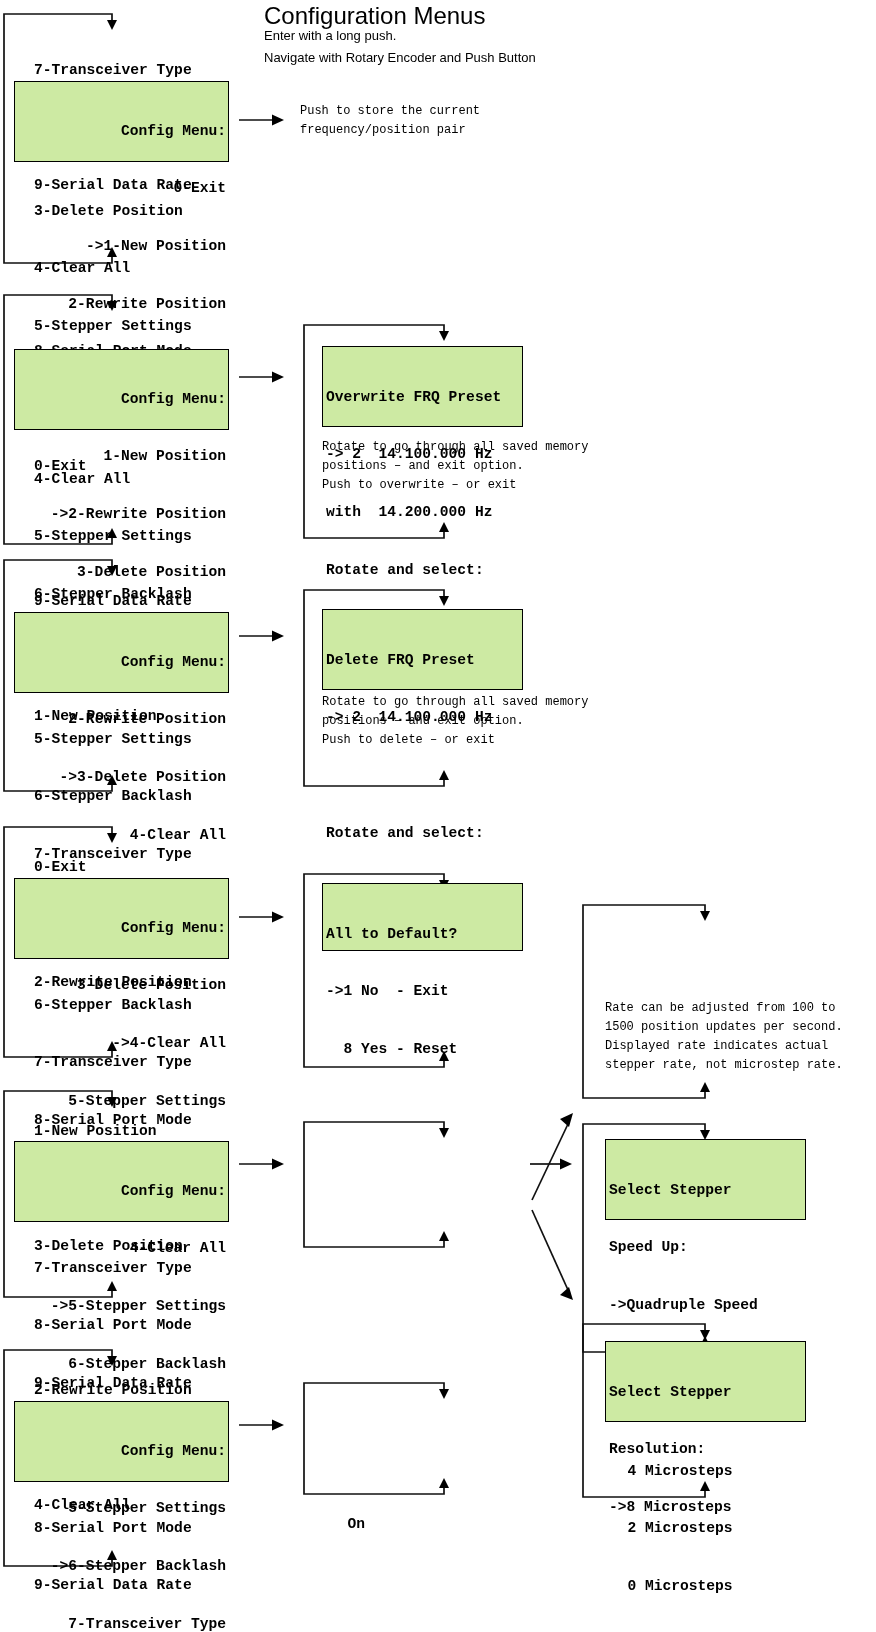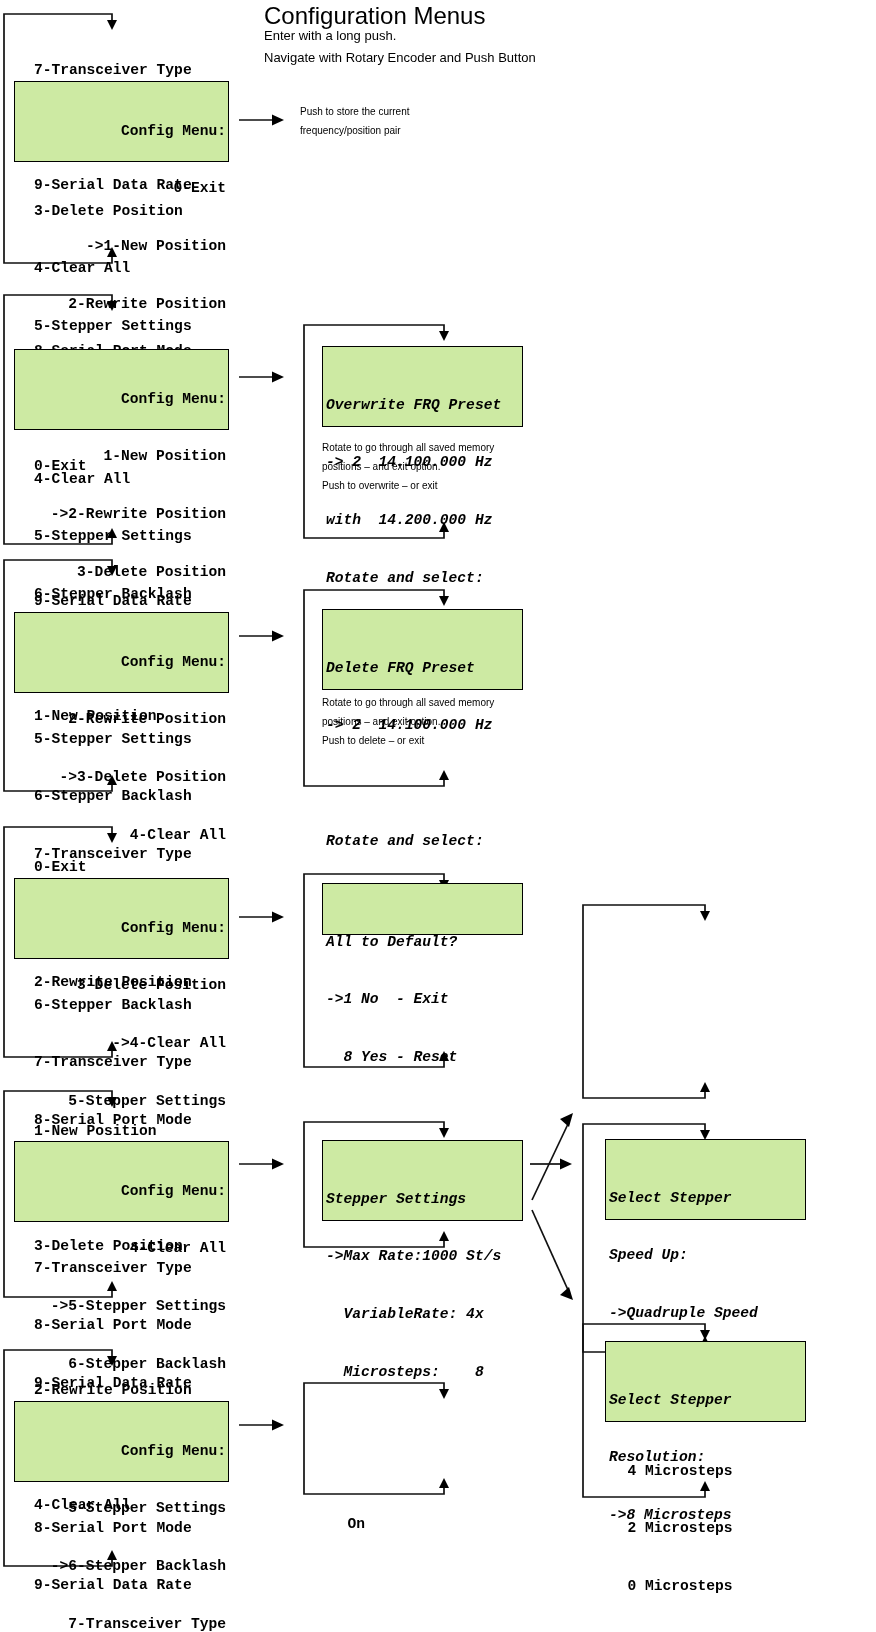--- a/index.html
+++ b/index.html
@@ -19,25 +19,25 @@
   .menu{position:absolute;}
   .menu .row{height:19.3px;padding-left:20px;}
 
   
   .lcd{position:absolute;background:#cdeaa3;border:1.6px solid #000;
        box-sizing:border-box;padding:1px 2px 1px 2px;text-align:right;}
   .lcd .row{height:19.3px;}
 
   
   .panel{position:absolute;background:#cdeaa3;border:1.6px solid #000;
-         box-sizing:border-box;padding:10px 3px;font-style:italic;}
+         box-sizing:border-box;padding:2px 3px;}
   .panel .row{height:19.3px;}
 
   
-  .cap{position:absolute;font-size:10px;line-height:19px;}
+  .cap{position:absolute;font-size:12px;line-height:19px;font-family:Liberation Mono, monospace;}
 
   
   svg.lines{position:absolute;left:0;top:0;width:876px;height:1632px;
             pointer-events:none;}
   svg.lines path,svg.lines line{stroke:#111;stroke-width:1.7;fill:none;}
   svg.lines polygon{fill:#000;}
 
   
   .opts{position:absolute;}
   .opts .row{height:19.3px;}
@@ -220,50 +220,50 @@
     <div class="row">  3-Delete Position</div>
     <div class="row">-&gt;4-Clear All</div>
     <div class="row">  5-Stepper Settings</div>
   </div>
   <div class="menu mono" style="left:14px;top:957px">
     <div class="row">6-Stepper Backlash</div>
     <div class="row">7-Transceiver Type</div>
     <div class="row">8-Serial Port Mode</div>
     <div class="row">9-Serial Data Rate</div>
   </div>
-  <div class="panel mono" style="left:322px;top:883px;width:201px;height:52px">
+  <div class="panel mono" style="left:322px;top:883px;width:201px;height:68px">
     <div class="row">All to Default?</div>
     <div class="row">-&gt;1 No  - Exit</div>
     <div class="row">  8 Yes - Reset</div>
   </div>
 
+  <div class="cap" style="left:605px;top:999px;width:272px">
+    <div>Rate can be adjusted from 100 to</div>
+    <div>1500 position updates per second.</div>
+    <div>Displayed rate indicates actual</div>
+    <div>stepper rate, not microstep rate.</div>
+  </div>
 
   <div class="menu mono" style="left:14px;top:1083px">
     <div class="row">1-New Position</div>
     <div class="row">2-Rewrite Position</div>
     <div class="row">3-Delete Position</div>
   </div>
   <div class="lcd mono" style="left:14px;top:1141px;width:215px;height:81px">
     <div class="row">Config Menu:</div>
     <div class="row">  4-Clear All</div>
     <div class="row">-&gt;5-Stepper Settings</div>
     <div class="row">  6-Stepper Backlash</div>
   </div>
   <div class="menu mono" style="left:14px;top:1220px">
     <div class="row">7-Transceiver Type</div>
     <div class="row">8-Serial Port Mode</div>
     <div class="row">9-Serial Data Rate</div>
     <div class="row">0-Exit</div>
   </div>
-  <div class="panel mono" style="left:322px;top:1140px;width:201px;height:81px">
-    <div class="row">Stepper Settings</div>
-    <div class="row">-&gt;Max Rate:1000 St/s</div>
-    <div class="row">  VariableRate: 4x</div>
-    <div class="row">  Microsteps:    8</div>
-  </div>
 
   <div class="panel mono" style="left:605px;top:1139px;width:201px;height:81px">
     <div class="row">Select Stepper</div>
     <div class="row">Speed Up:</div>
     <div class="row">-&gt;Quadruple Speed</div>
   </div>
 
   <div class="menu mono" style="left:14px;top:1342px">
     <div class="row">2-Rewrite Position</div>
     <div class="row">3-Delete Position</div>

